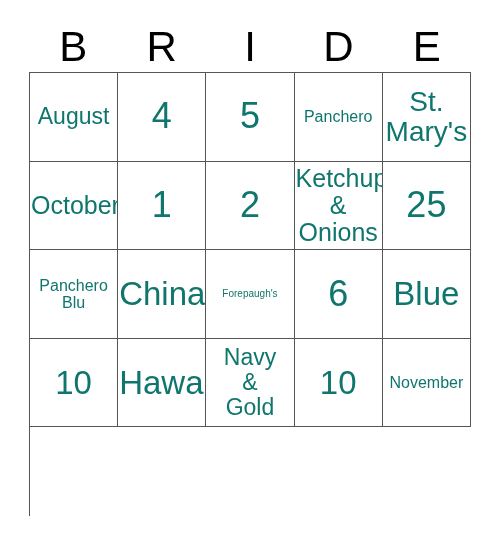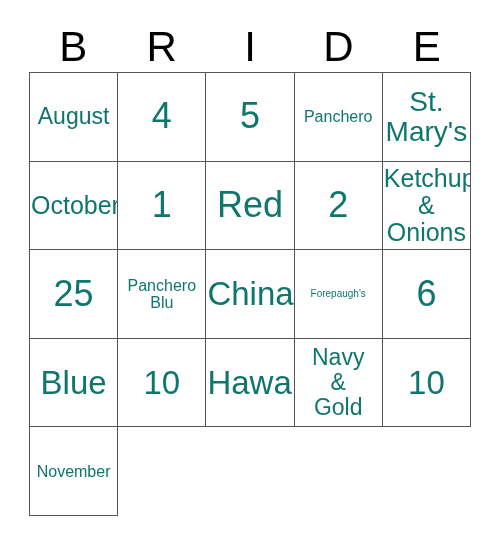--- a/index.html
+++ b/index.html
@@ -119,23 +119,20 @@
         <span class="cell-text fs-xl">St.
 Mary's</span>
       </div>
       <div class="cell">
         <span class="cell-text fs-m">October</span>
       </div>
       <div class="cell">
         <span class="cell-text fs-huge">1</span>
       </div>
       <div class="cell">
-        <span class="cell-text fs-huge">Red</span>
-      </div>
-      <div class="cell">
         <span class="cell-text fs-huge">2</span>
       </div>
       <div class="cell">
         <span class="cell-text fs-m">Ketchup
 &amp;
 Onions</span>
       </div>
       <div class="cell">
         <span class="cell-text fs-huge">25</span>
       </div>

